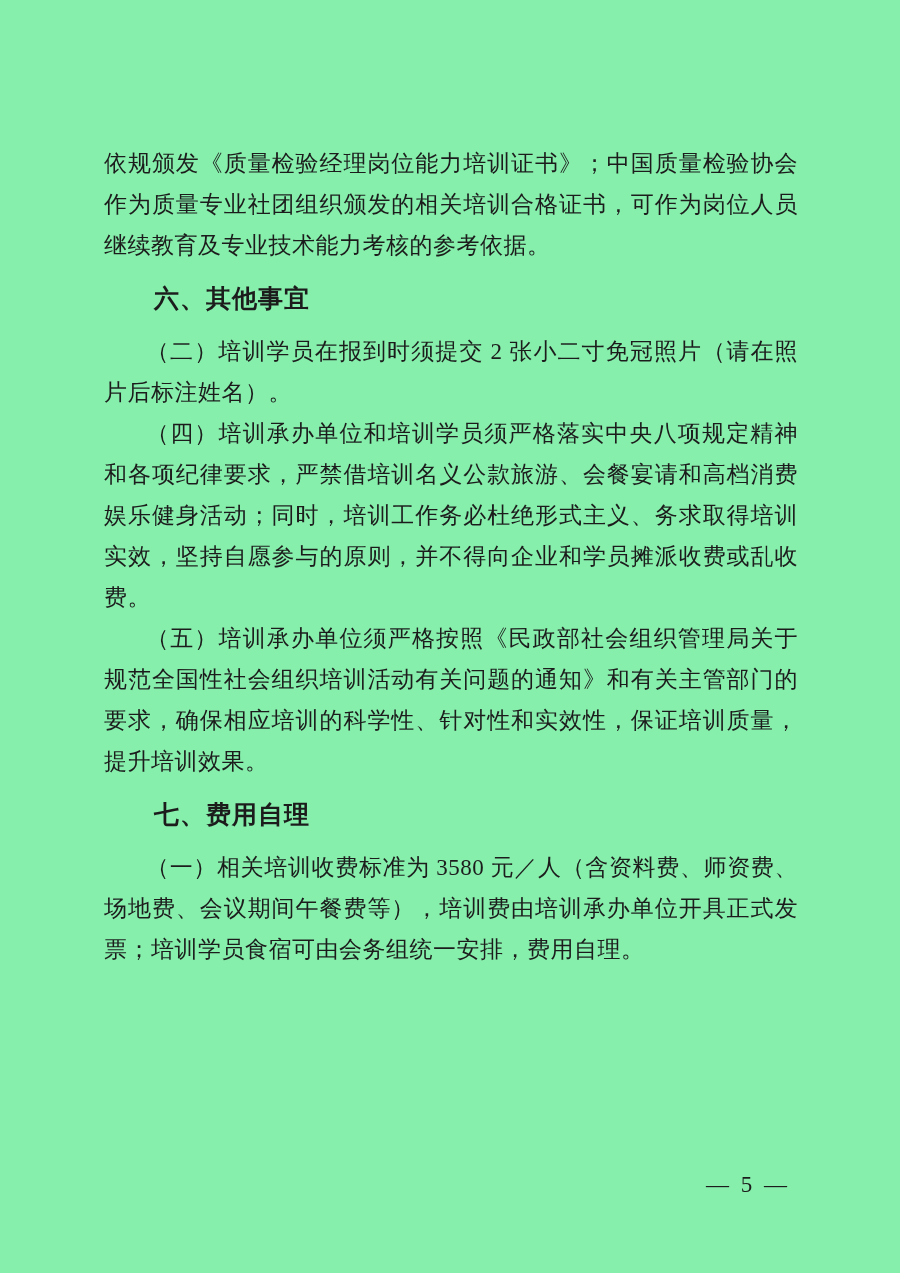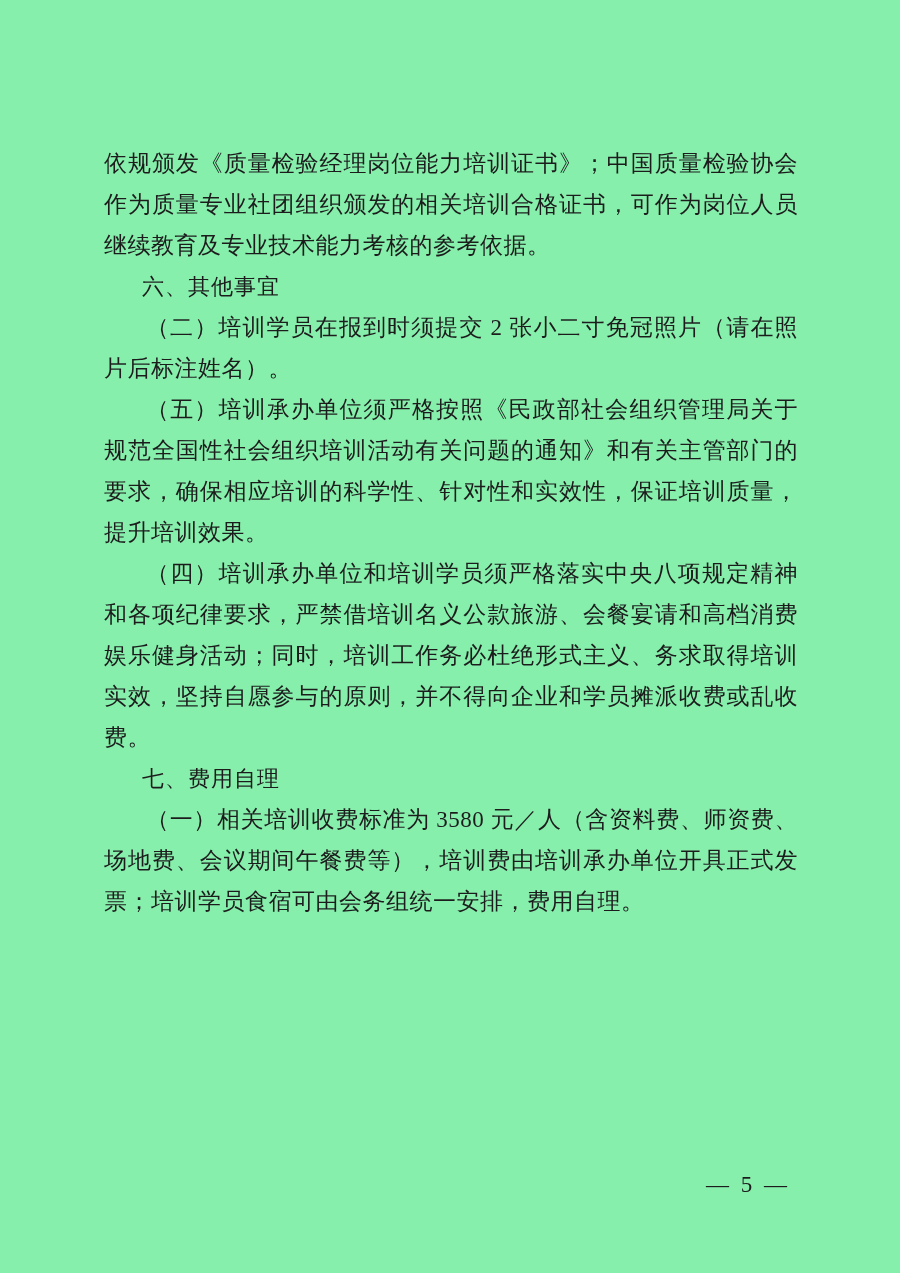--- a/index.html
+++ b/index.html
@@ -27,24 +27,24 @@
     font-size: 23px;
     line-height: 41px;
     text-align: justify;
     text-indent: 42px;
     letter-spacing: 0.5px;
   }
   .para.continuation {
     text-indent: 0;
   }
   .heading {
-    margin: 0;
-    font-size: 22px;
+    margin: 12px;
+    font-size: 25px;
     line-height: 41px;
-    font-weight: normal;
+    font-weight: bold;
     text-indent: 38px;
     font-family: "Liberation Sans", "DejaVu Sans", sans-serif;
     letter-spacing: 1px;
   }
   .page-number {
     position: absolute;
     right: 110px;
     top: 1170px;
     font-size: 23px;
     line-height: 30px;
@@ -54,19 +54,19 @@
   }
 </style>
 </head>
 <body>
 
 <div class="page">
   <div class="content">
     <p class="para continuation">依规颁发《质量检验经理岗位能力培训证书》；中国质量检验协会作为质量专业社团组织颁发的相关培训合格证书，可作为岗位人员继续教育及专业技术能力考核的参考依据。</p>
     <h2 class="heading">六、其他事宜</h2>
     <p class="para">（二）培训学员在报到时须提交 2 张小二寸免冠照片（请在照片后标注姓名）。</p>
+    <p class="para">（四）培训承办单位和培训学员须严格落实中央八项规定精神和各项纪律要求，严禁借培训名义公款旅游、会餐宴请和高档消费娱乐健身活动；同时，培训工作务必杜绝形式主义、务求取得培训实效，坚持自愿参与的原则，并不得向企业和学员摊派收费或乱收费。</p>
     <p class="para">（五）培训承办单位须严格按照《民政部社会组织管理局关于规范全国性社会组织培训活动有关问题的通知》和有关主管部门的要求，确保相应培训的科学性、针对性和实效性，保证培训质量，提升培训效果。</p>
-    <p class="para">（四）培训承办单位和培训学员须严格落实中央八项规定精神和各项纪律要求，严禁借培训名义公款旅游、会餐宴请和高档消费娱乐健身活动；同时，培训工作务必杜绝形式主义、务求取得培训实效，坚持自愿参与的原则，并不得向企业和学员摊派收费或乱收费。</p>
     <h2 class="heading">七、费用自理</h2>
     <p class="para">（一）相关培训收费标准为 3580 元／人（含资料费、师资费、场地费、会议期间午餐费等），培训费由培训承办单位开具正式发票；培训学员食宿可由会务组统一安排，费用自理。</p>
   </div>
   <div class="page-number">— 5 —</div>
 </div>
 
 </body></html>

